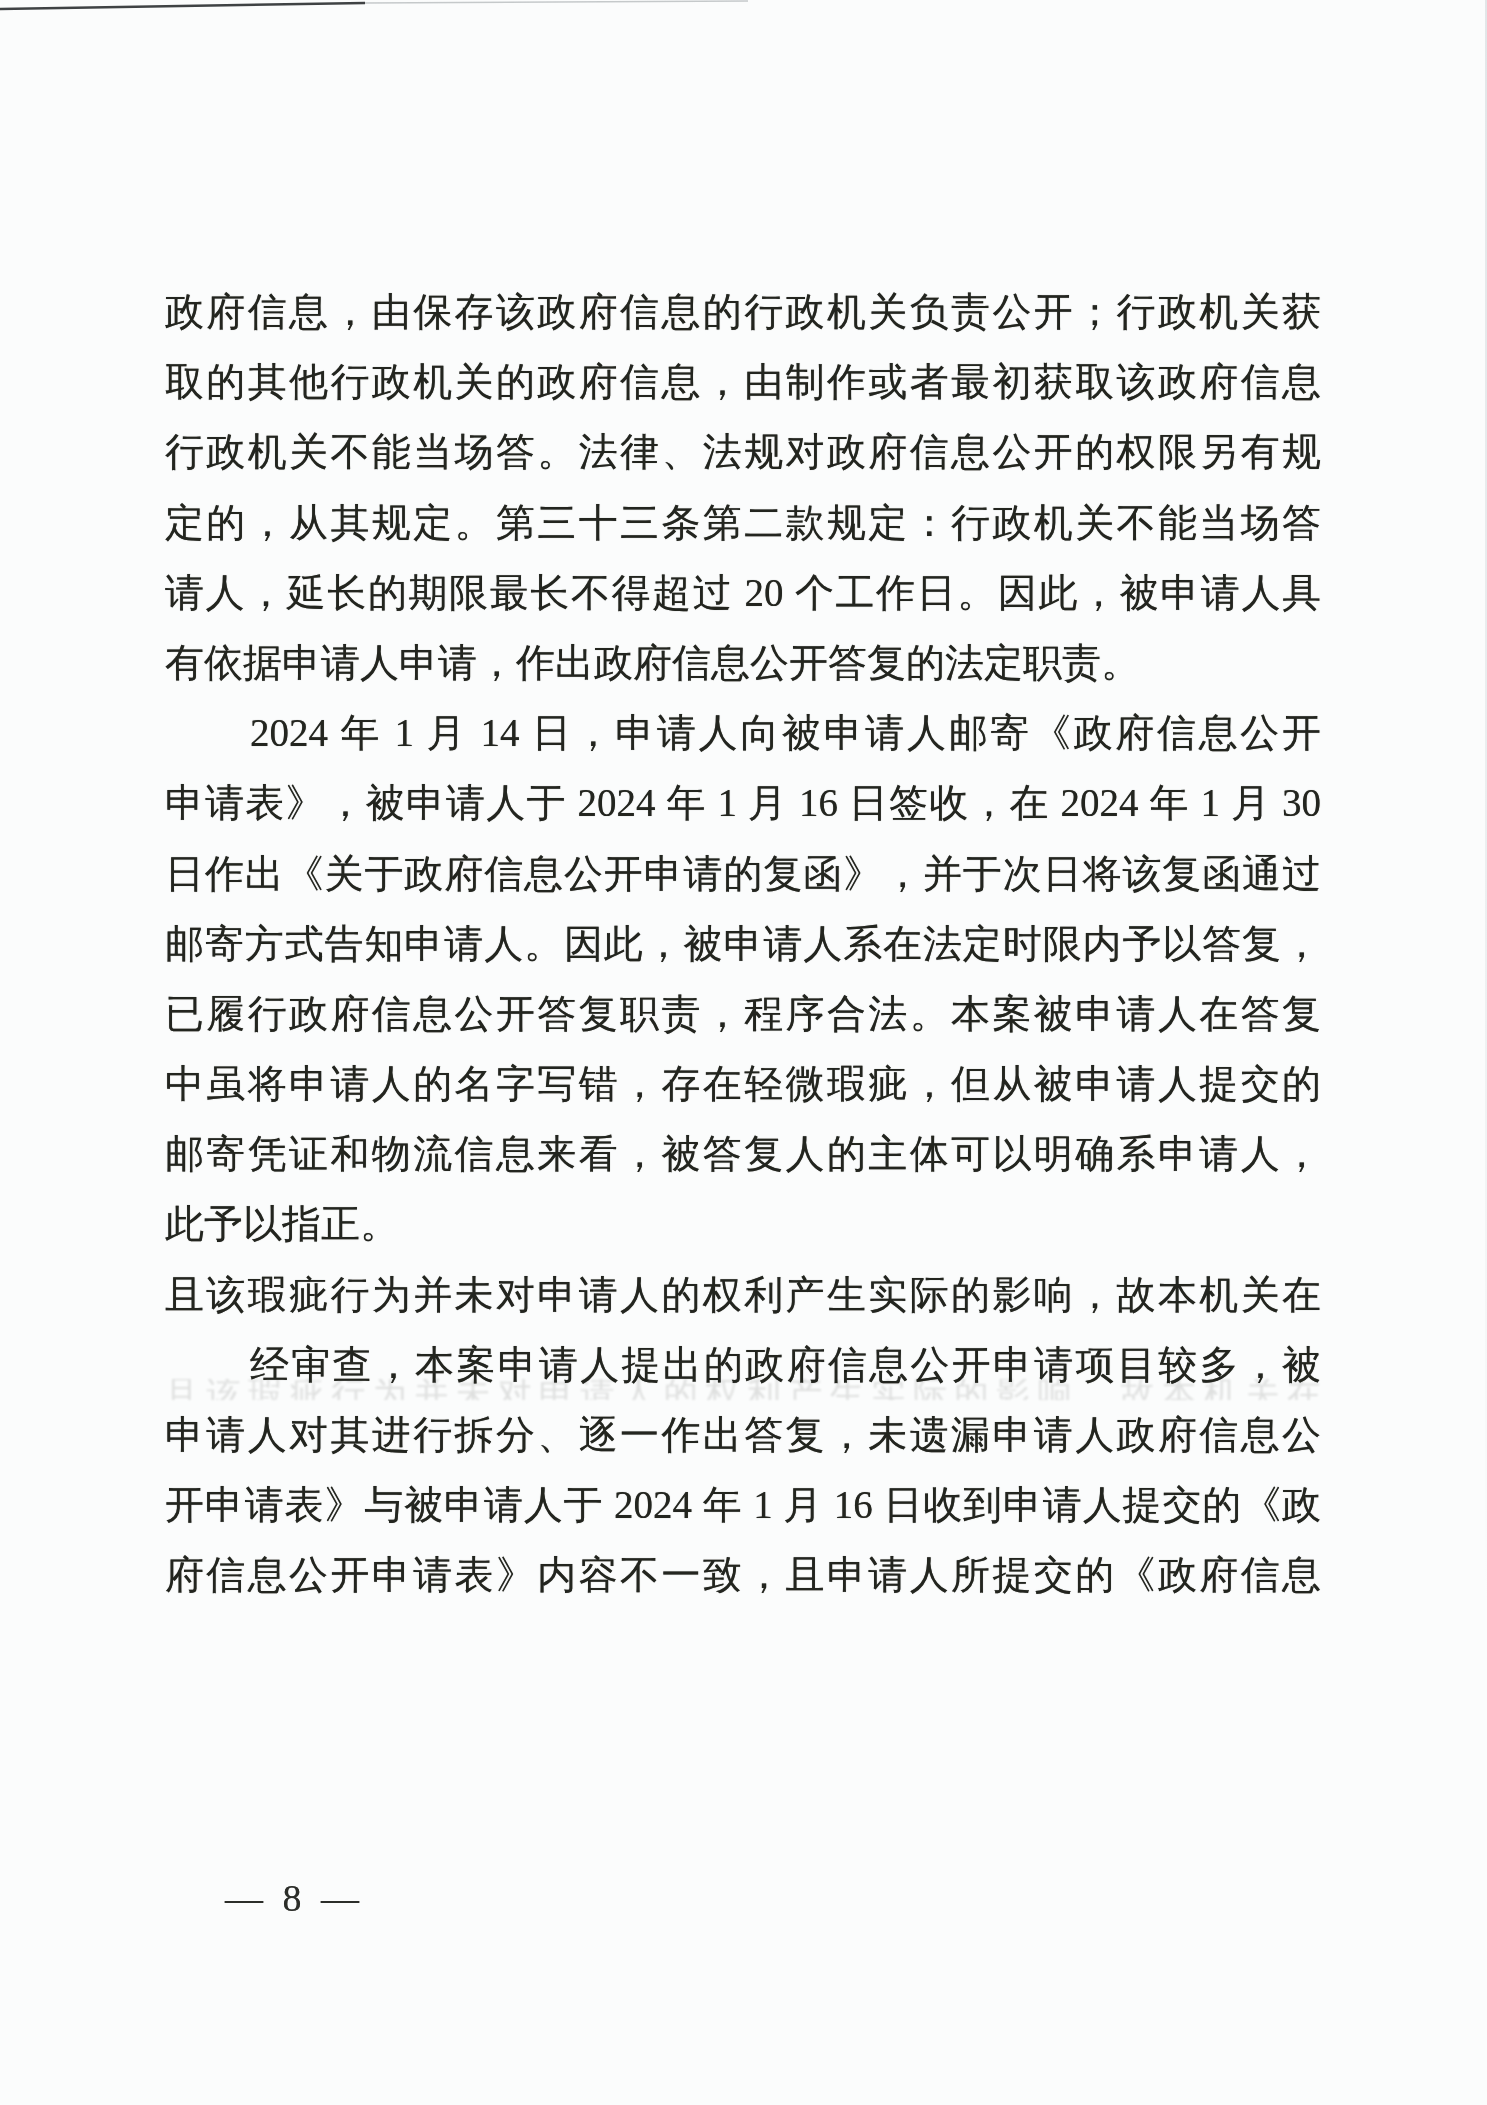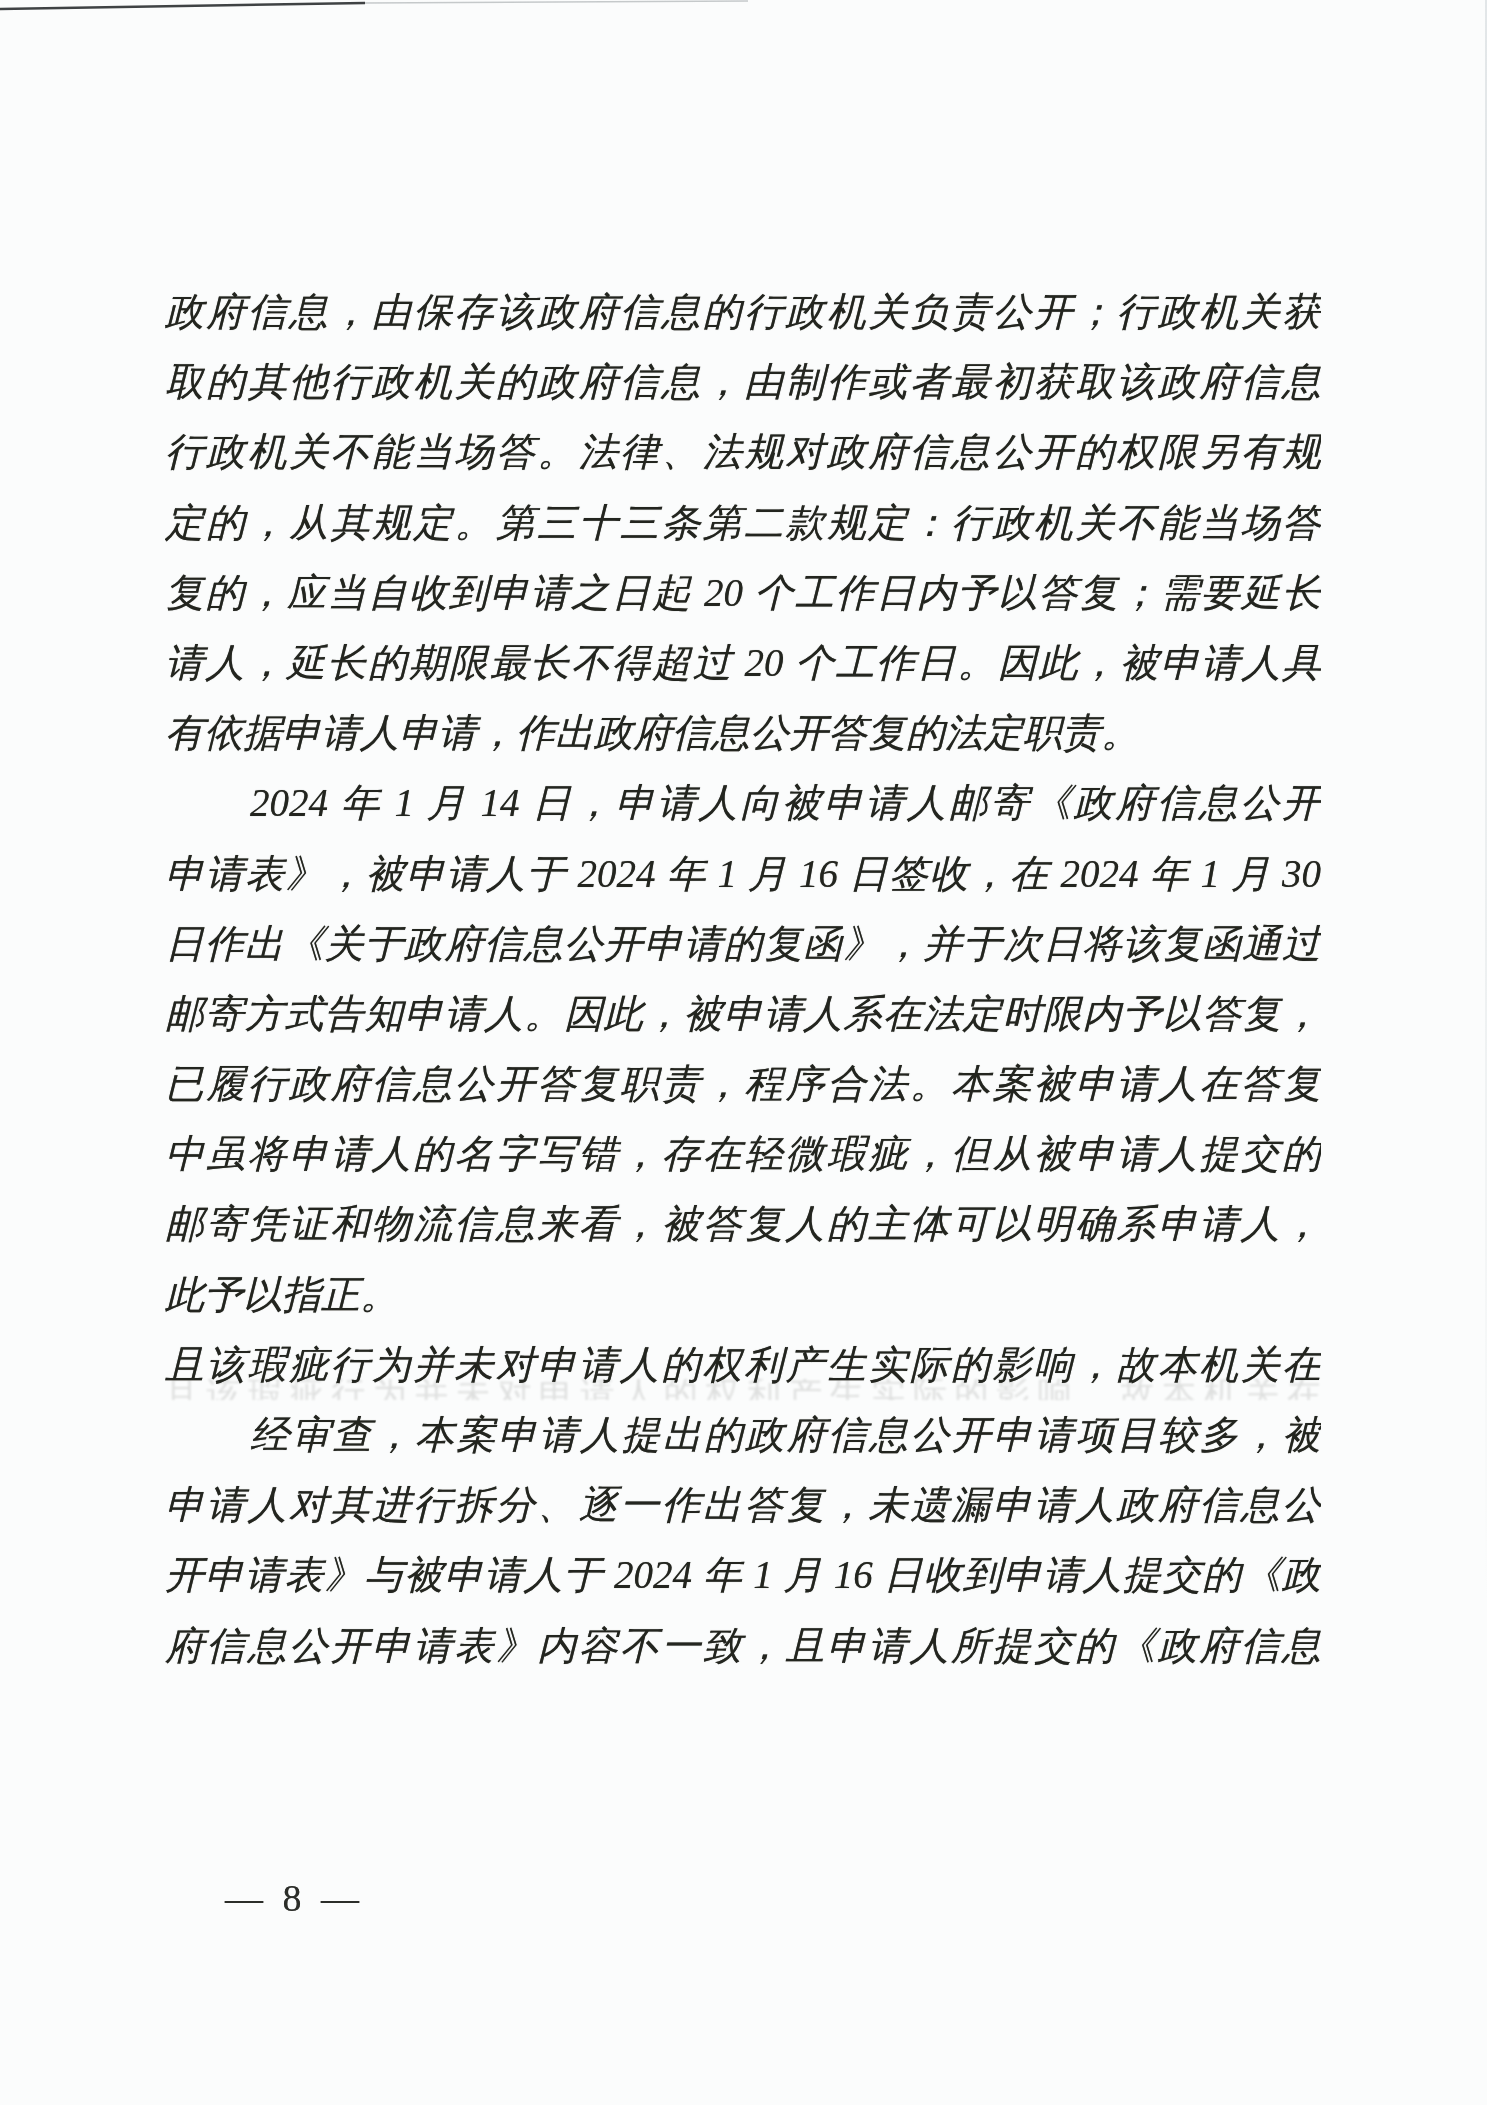--- a/index.html
+++ b/index.html
@@ -41,21 +41,20 @@
   .line{
     height:70.2px;
     line-height:70.2px;
     font-size:39px;
     color:var(--ink);
     text-align:justify;
     text-align-last:justify;
     text-justify:inter-ideograph;
     overflow:hidden;
     text-shadow:0 0 0.7px rgba(45,47,42,0.75);
-    font-style:italic;
   }
   .line.indent{ text-indent:85px; }
   .line.para-end{ text-align-last:left; }
   
   .ghost{
     position:absolute;
     left:165px;
     top:1379px;
     width:1156px;
     height:21px;
@@ -89,21 +88,20 @@
     <line id="top-edge-light" x1="365" y1="3" x2="748" y2="1" stroke-width="1.4" opacity="0.55" stroke="#9aa0a3"></line>
   </svg>
 
   <div class="right-edge"></div>
 
   <div class="textblock" id="textblock">
       <div class="line">政府信息，由保存该政府信息的行政机关负责公开；行政机关获</div>
       <div class="line">取的其他行政机关的政府信息，由制作或者最初获取该政府信息</div>
       <div class="line">行政机关不能当场答。法律、法规对政府信息公开的权限另有规</div>
       <div class="line">定的，从其规定。第三十三条第二款规定：行政机关不能当场答</div>
-      <div class="line">复的，应当自收到申请之日起 20 个工作日内予以答复；需要延长</div>
       <div class="line">请人，延长的期限最长不得超过 20 个工作日。因此，被申请人具</div>
       <div class="line para-end">有依据申请人申请，作出政府信息公开答复的法定职责。</div>
       <div class="line indent">2024 年 1 月 14 日，申请人向被申请人邮寄《政府信息公开</div>
       <div class="line">申请表》，被申请人于 2024 年 1 月 16 日签收，在 2024 年 1 月 30</div>
       <div class="line">日作出《关于政府信息公开申请的复函》，并于次日将该复函通过</div>
       <div class="line">邮寄方式告知申请人。因此，被申请人系在法定时限内予以答复，</div>
       <div class="line">已履行政府信息公开答复职责，程序合法。本案被申请人在答复</div>
       <div class="line">中虽将申请人的名字写错，存在轻微瑕疵，但从被申请人提交的</div>
       <div class="line">邮寄凭证和物流信息来看，被答复人的主体可以明确系申请人，</div>
       <div class="line para-end">此予以指正。</div>

